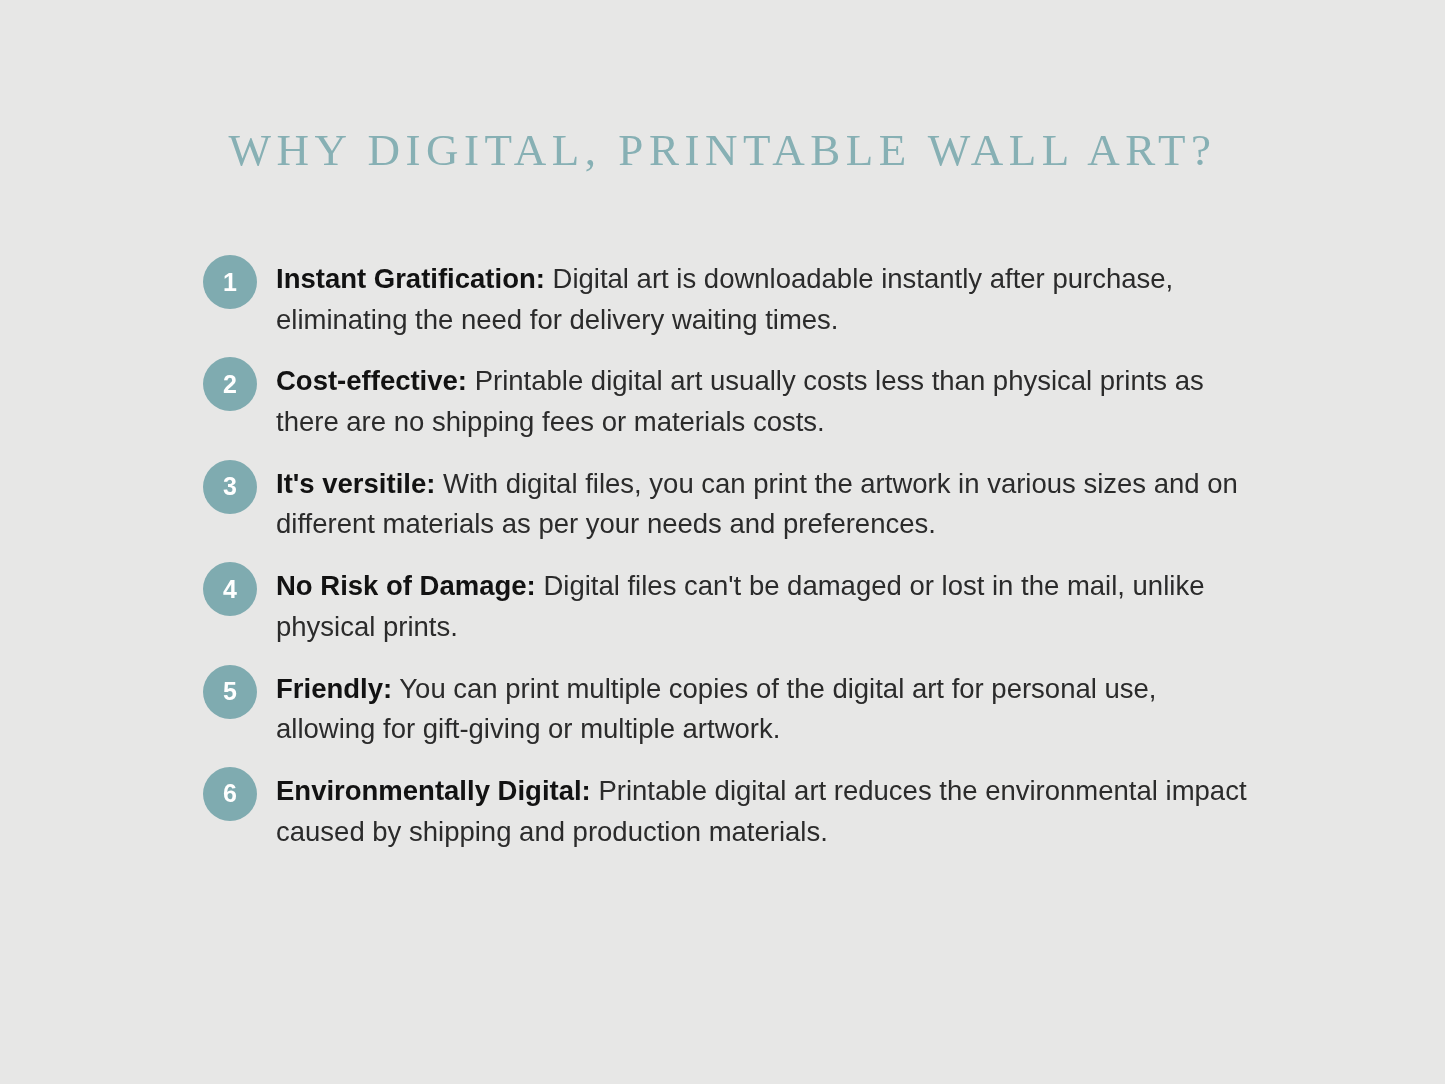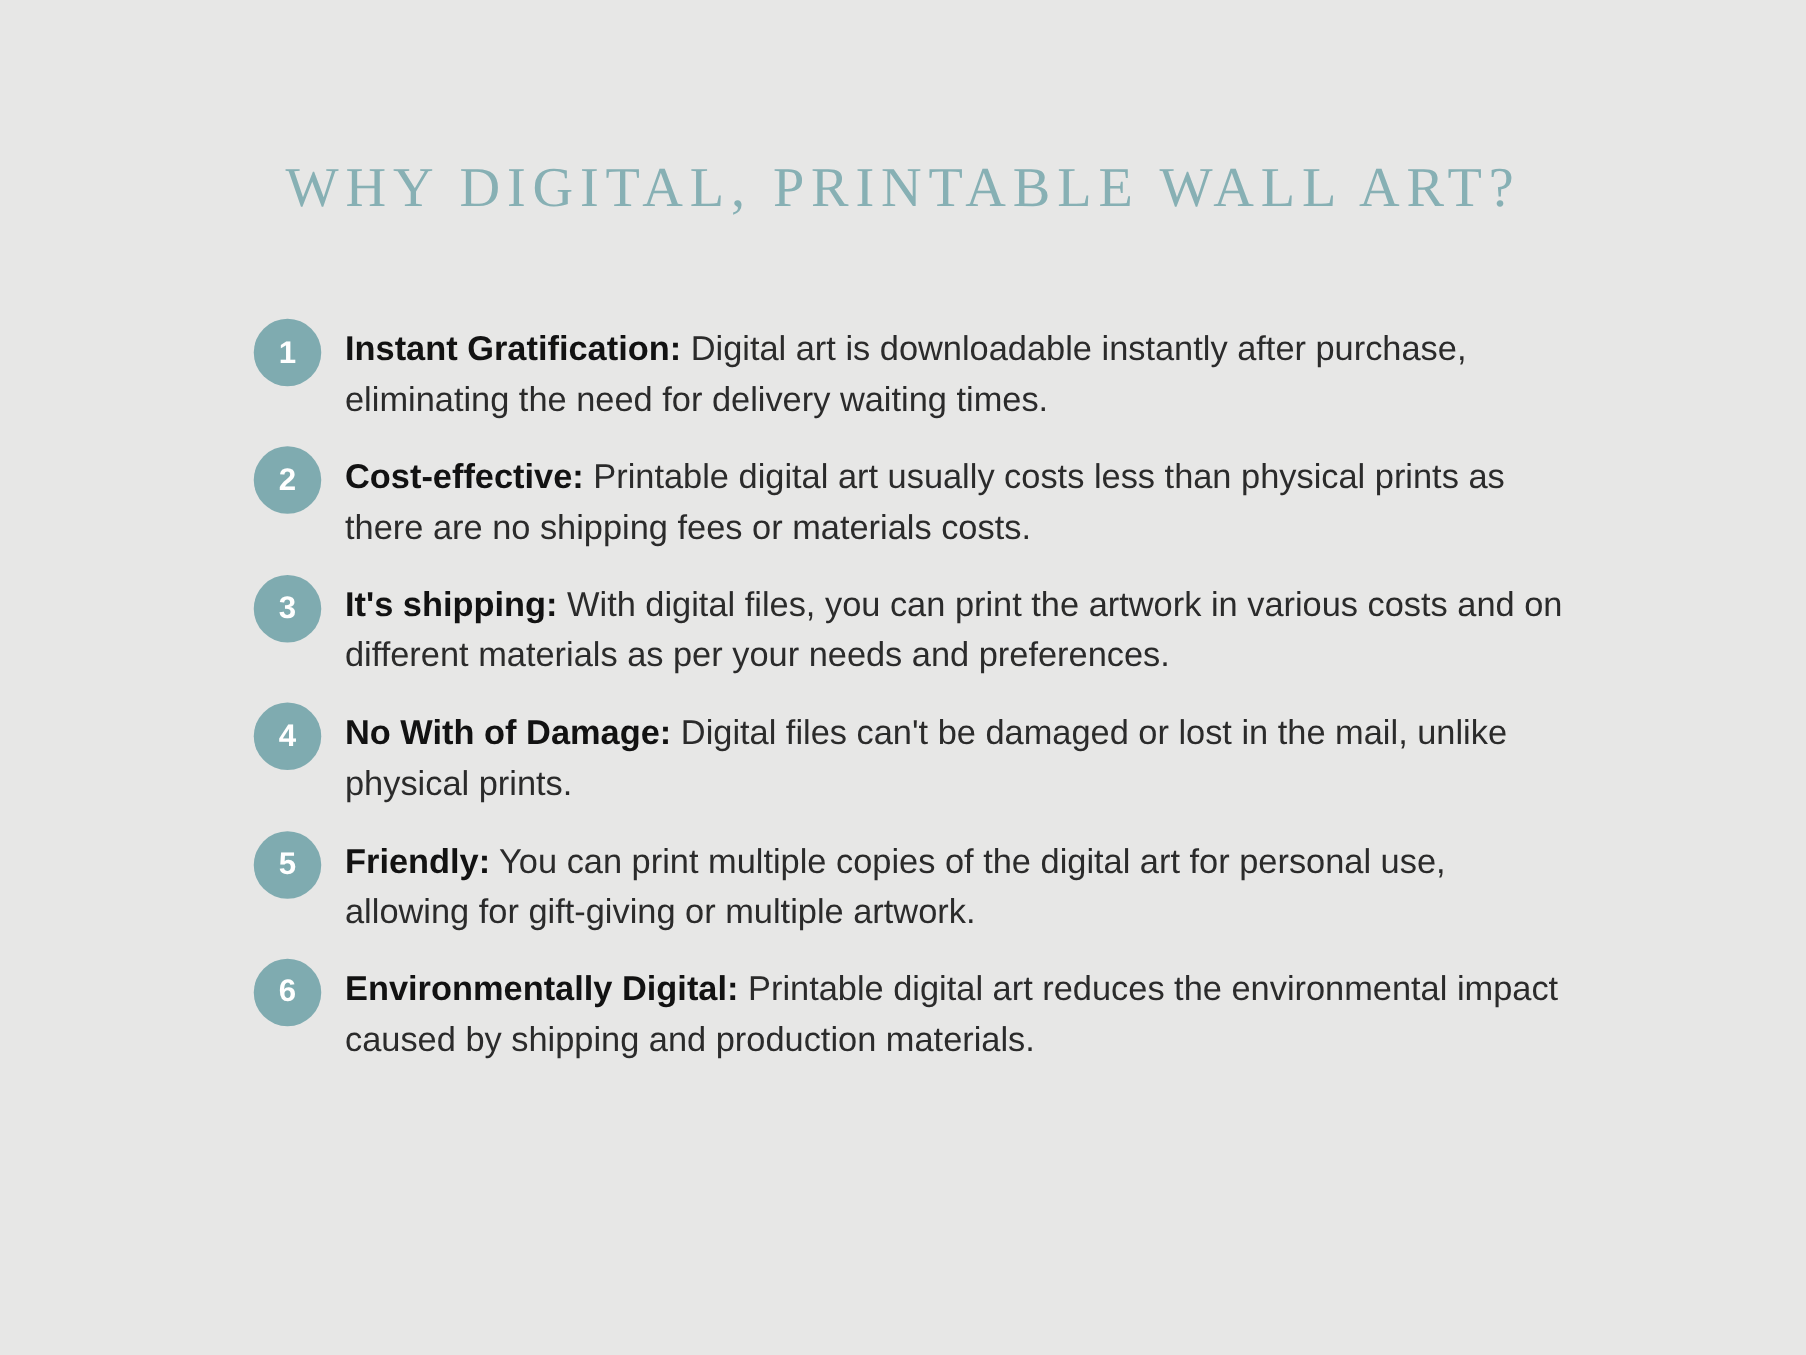--- a/index.html
+++ b/index.html
@@ -91,28 +91,28 @@
     <div class="item">
       <div class="badge">2</div>
       <div class="text">
         <span class="lead">Cost-effective:</span><span> Printable digital art usually costs less than physical prints as there are no shipping fees or materials costs.</span>
       </div>
     </div>
 
     <div class="item">
       <div class="badge">3</div>
       <div class="text">
-        <span class="lead">It's shipping:</span><span> With digital files, you can print the artwork in various costs and on different materials as per your needs and preferences.</span>
+        <span class="lead">It's versitile:</span><span> With digital files, you can print the artwork in various sizes and on different materials as per your needs and preferences.</span>
       </div>
     </div>
 
     <div class="item">
       <div class="badge">4</div>
       <div class="text">
-        <span class="lead">No With of Damage:</span><span> Digital files can't be damaged or lost in the mail, unlike physical prints.</span>
+        <span class="lead">No Risk of Damage:</span><span> Digital files can't be damaged or lost in the mail, unlike physical prints.</span>
       </div>
     </div>
 
     <div class="item">
       <div class="badge">5</div>
       <div class="text">
         <span class="lead">Friendly:</span><span> You can print multiple copies of the digital art for personal use, allowing for gift-giving or multiple artwork.</span>
       </div>
     </div>
 

